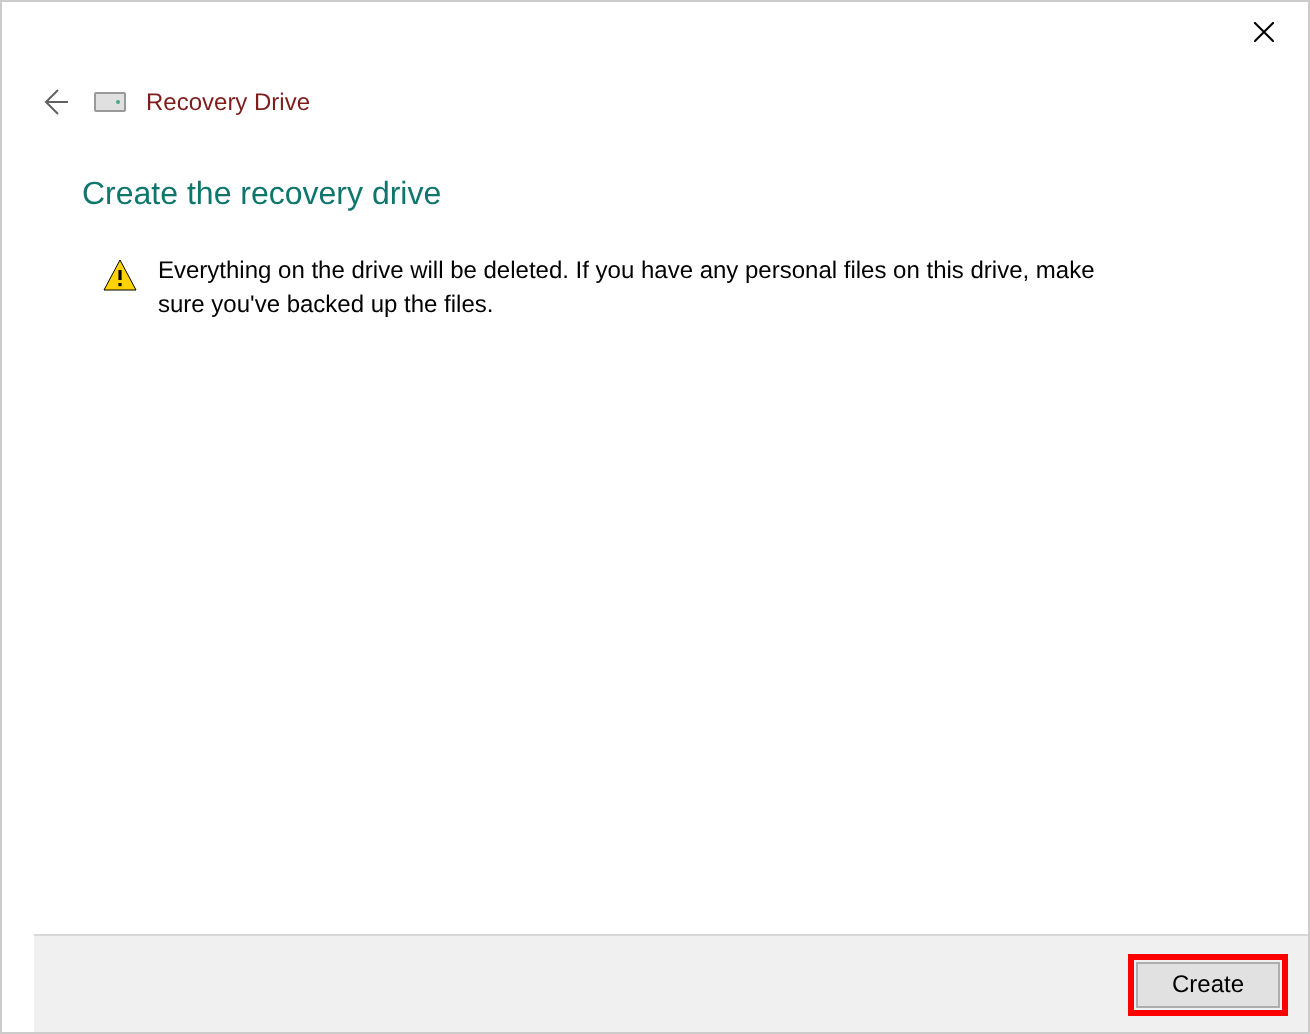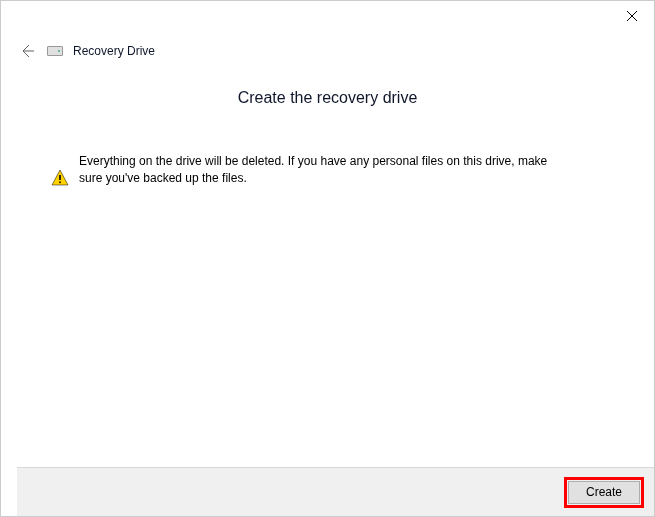--- a/index.html
+++ b/index.html
@@ -60,35 +60,34 @@
       position: absolute;
       right: 2px;
       top: 3px;
       width: 2px;
       height: 2px;
       background: #4a8;
       border-radius: 50%;
     }
     .header-title {
       font-size: 12px;
-      color: #0f172a;
+      color: #7f1d1d;
     }
     .content {
       padding: 28px 40px 0 40px;
     }
     .main-heading {
       font-size: 16px;
-      color: #0f172a;
+      color: #0f766e;
       font-weight: normal;
-      margin-bottom: 46px;
-      text-align: center;
+      margin-bottom: 20px;
     }
     .warning-row {
       display: flex;
-      align-items: flex-end;
+      align-items: flex-start;
       gap: 10px;
       padding-left: 10px;
     }
     .warning-icon {
       flex-shrink: 0;
       margin-top: 2px;
     }
     .warning-text {
       font-size: 12px;
       color: #000;

